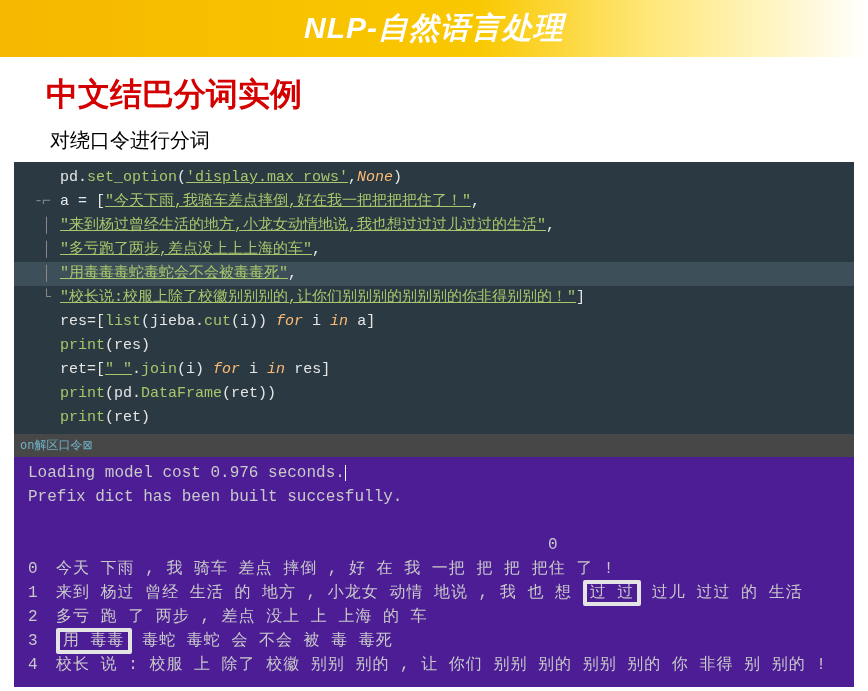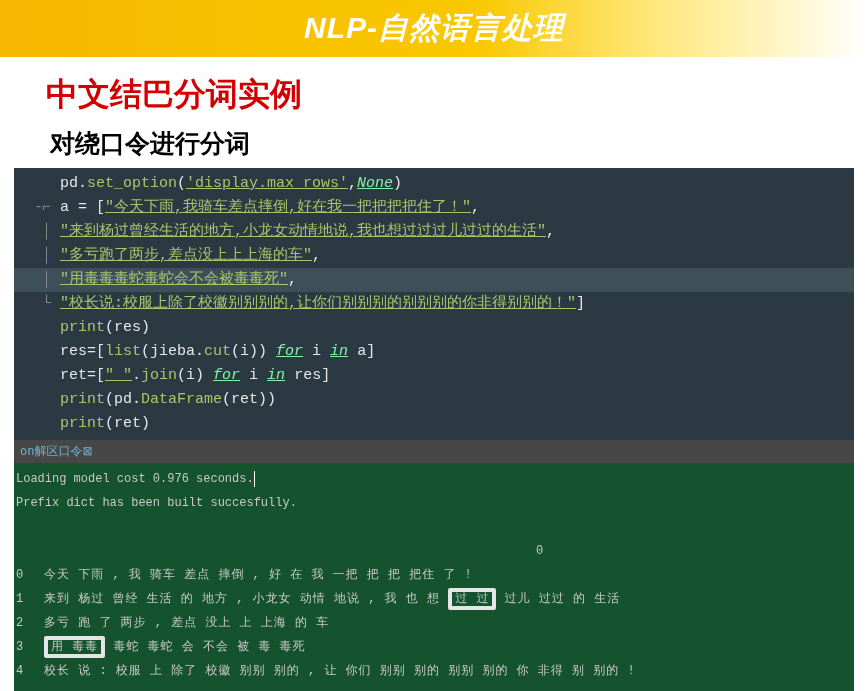--- a/index.html
+++ b/index.html
@@ -1,36 +1,36 @@
 <!DOCTYPE html>
 <html><head>
 <meta charset="utf-8">
 <style>
   * { margin: 0; padding: 0; box-sizing: border-box; }
   body { width: 868px; height: 691px; background: #fff; font-family: "Microsoft YaHei", sans-serif; overflow: hidden; }
   .banner { background: linear-gradient(to right, #f6b800 0%, #f9c800 55%, #ffe77a 75%, #fff6c8 90%, #ffffff 100%); padding: 8px 16px; text-align: center; }
   .banner-title { color: #fff; font-weight: bold; font-size: 30px; font-style: italic; letter-spacing: 1px; }
   .section-title { color: #d40000; font-weight: bold; font-size: 32px; margin: 16px 0 10px 46px; font-family: Liberation Serif, serif; }
-  .sub-title { color: #000; font-weight: bold; font-size: 25px; margin: 0 0 8px 50px; }
+  .sub-title { color: #000; font-weight: normal; font-size: 20px; margin: 0 0 8px 50px; }
   .editor-wrap { margin: 0 14px; }
   .editor { background: #2b3a42; color: #fff; font-family: Consolas, "Courier New", monospace; font-size: 15px; line-height: 24px; padding: 4px 0; }
   .eline { display: flex; }
   .gutter { width: 44px; flex-shrink: 0; position: relative; }
   .gut-dash { color: #7a8a92; position: absolute; left: 20px; }
   .gut-bracket { color: #888; position: absolute; left: 28px; }
   .code { white-space: pre; padding-left: 2px; padding-right: 12px; }
   .sel { background: #3d5059; }
-  .kw { color: #86efac; font-style: italic; text-decoration: underline; } 
+  .kw { color: #fdba74; font-style: italic; } 
   .fn { color: #a8c66c; }
   .str { color: #a8c66c; text-decoration: underline; }
   .var { color: #e6e6e6; }
   .op { color: #e6e6e6; }
   .tabbar { background: #474747; color: #6fb1c8; font-size: 12px; padding: 3px 6px; font-family: Consolas, monospace; }
   .tabclose { font-family: sans-serif; margin-right: 2px; }
-  .console { background: #14532d; color: #c9c9c9; font-family: Consolas, "Courier New", monospace; font-size: 12px; line-height: 24px; padding: 4px 6px 10px 2px; }
+  .console { background: #4c1d95; color: #c9c9c9; font-family: Consolas, "Courier New", monospace; font-size: 16px; line-height: 24px; padding: 4px 6px 10px 14px; }
   .cline { white-space: pre; }
   .cursor { border-left: 1px solid #fff; display: inline-block; height: 16px; vertical-align: middle; }
   .rowline { display: flex; }
   .rowidx { width: 28px; flex-shrink: 0; }
   .rowtxt { flex: 1; text-align: left; letter-spacing: 1px; }
   .boxed { border: 4px solid #e5e5e5; padding: 0 3px; border-radius: 2px; }
 </style>
 </head>
 <body>
 
@@ -80,26 +80,26 @@
 
     <div class="eline">
       <div class="gutter">
           <span class="gut-bracket">└</span>
         </div>
       <div class="code"><span class="str">"校长说:校服上除了校徽别别别的,让你们别别别的别别别的你非得别别的！"</span><span class="op">]</span></div>
     </div>
 
     <div class="eline">
       <div class="gutter"></div>
-      <div class="code"><span class="fn">print</span><span class="var">(res)</span></div>
+      <div class="code"><span class="var">res=[</span><span class="fn">list</span><span class="var">(jieba.</span><span class="fn">cut</span><span class="var">(i)) </span><span class="kw">for</span><span class="var"> i </span><span class="kw">in</span><span class="var"> a]</span></div>
     </div>
 
     <div class="eline">
       <div class="gutter"></div>
-      <div class="code"><span class="var">res=[</span><span class="fn">list</span><span class="var">(jieba.</span><span class="fn">cut</span><span class="var">(i)) </span><span class="kw">for</span><span class="var"> i </span><span class="kw">in</span><span class="var"> a]</span></div>
+      <div class="code"><span class="fn">print</span><span class="var">(res)</span></div>
     </div>
 
     <div class="eline">
       <div class="gutter"></div>
       <div class="code"><span class="var">ret=[</span><span class="str">" "</span><span class="var">.</span><span class="fn">join</span><span class="var">(i) </span><span class="kw">for</span><span class="var"> i </span><span class="kw">in</span><span class="var"> res]</span></div>
     </div>
 
     <div class="eline">
       <div class="gutter"></div>
       <div class="code"><span class="fn">print</span><span class="var">(pd.</span><span class="fn">DataFrame</span><span class="var">(ret))</span></div>

